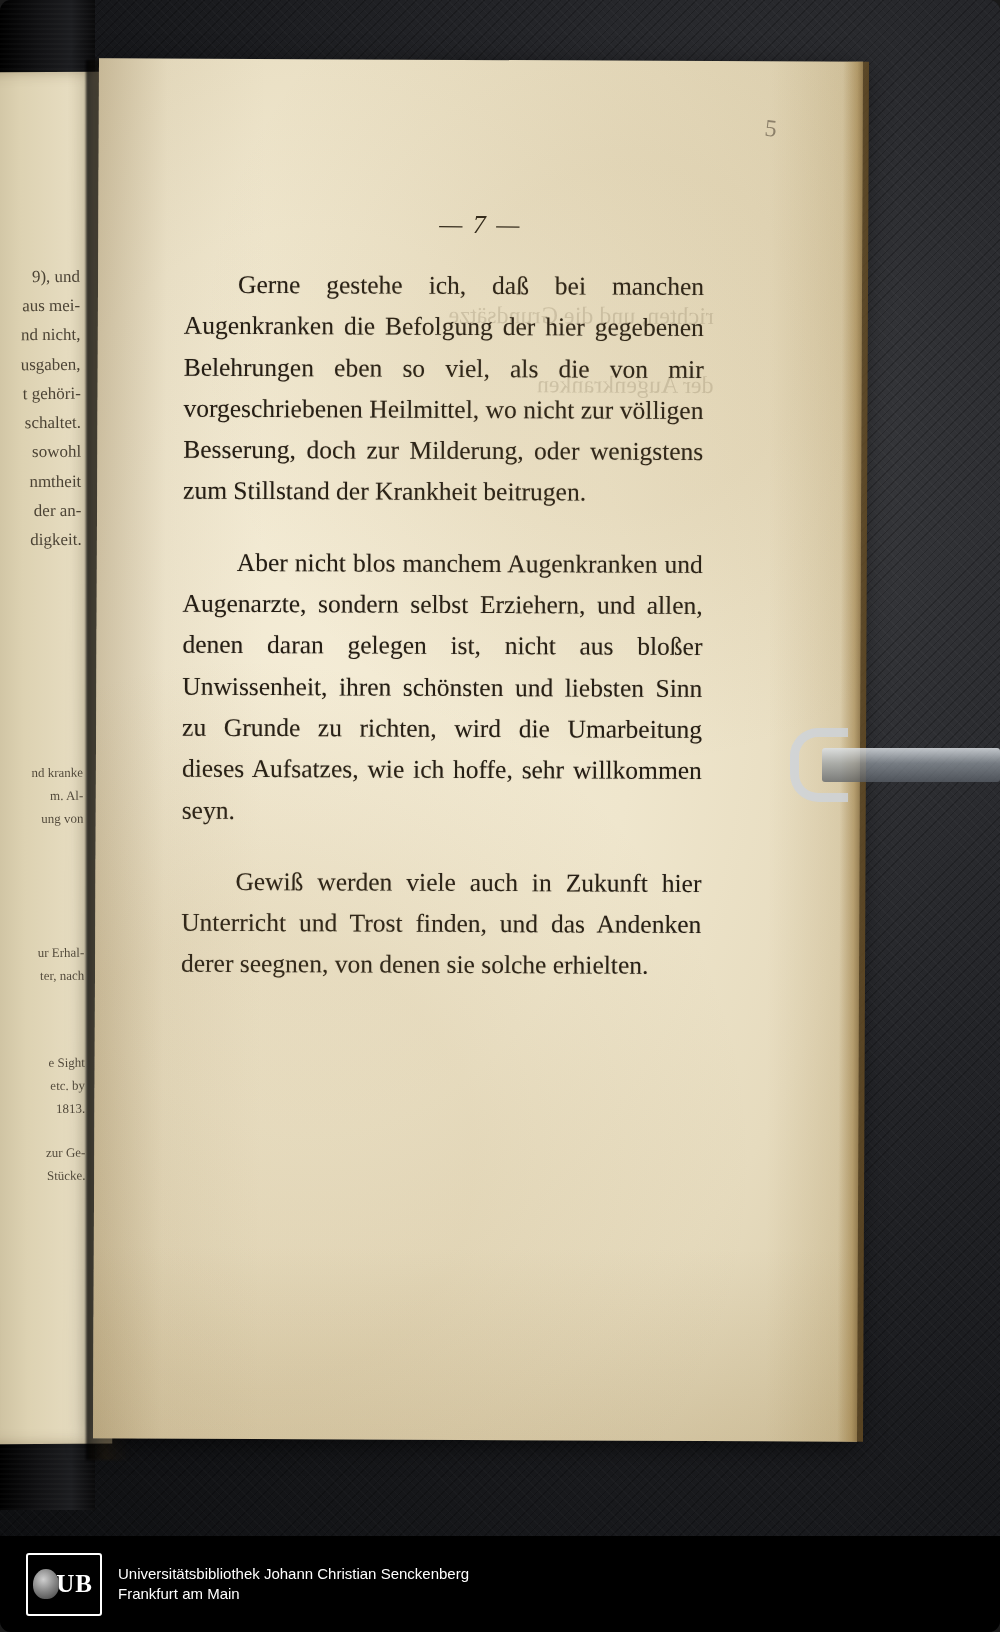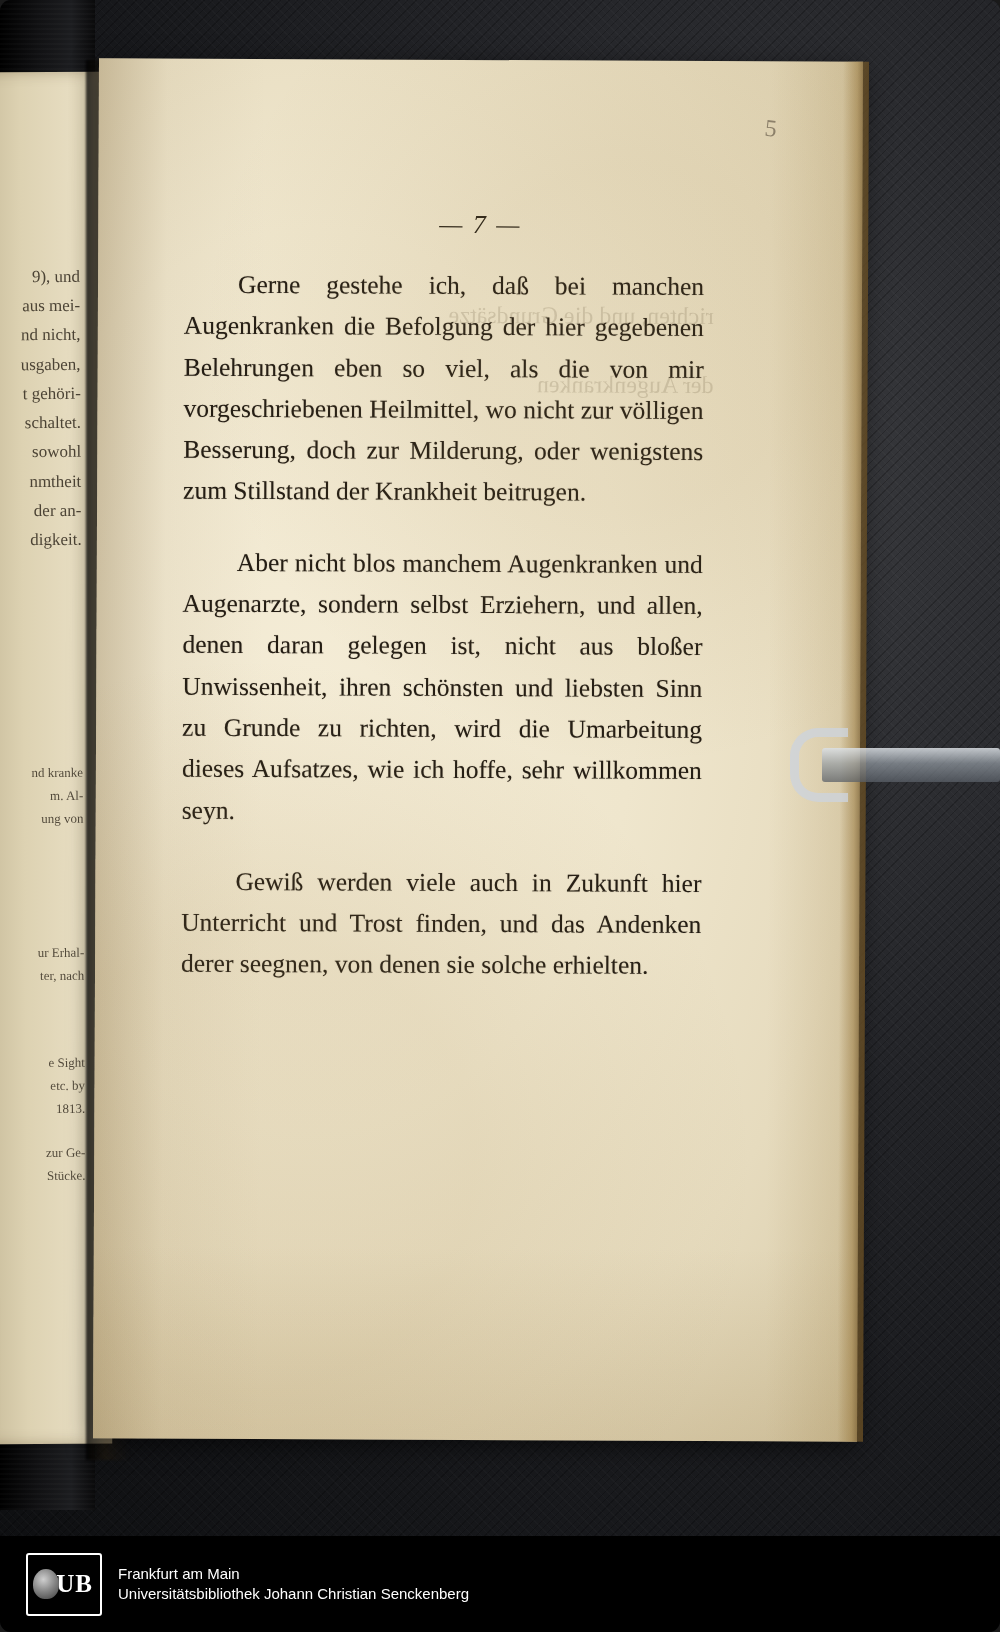--- a/index.html
+++ b/index.html
@@ -350,18 +350,18 @@
     <div class="hook"></div>
     <div class="bar"></div>
   </div>
 
   <div class="footer">
     <div class="ub-logo">
       <div class="face"></div>
       <div class="ub-text">UB</div>
     </div>
     <div class="footer-text">
+      <div>Universitätsbibliothek Johann Christian Senckenberg</div>
       <div>Frankfurt am Main</div>
-      <div>Universitätsbibliothek Johann Christian Senckenberg</div>
     </div>
   </div>
 
 </div>
 
 </body></html>

